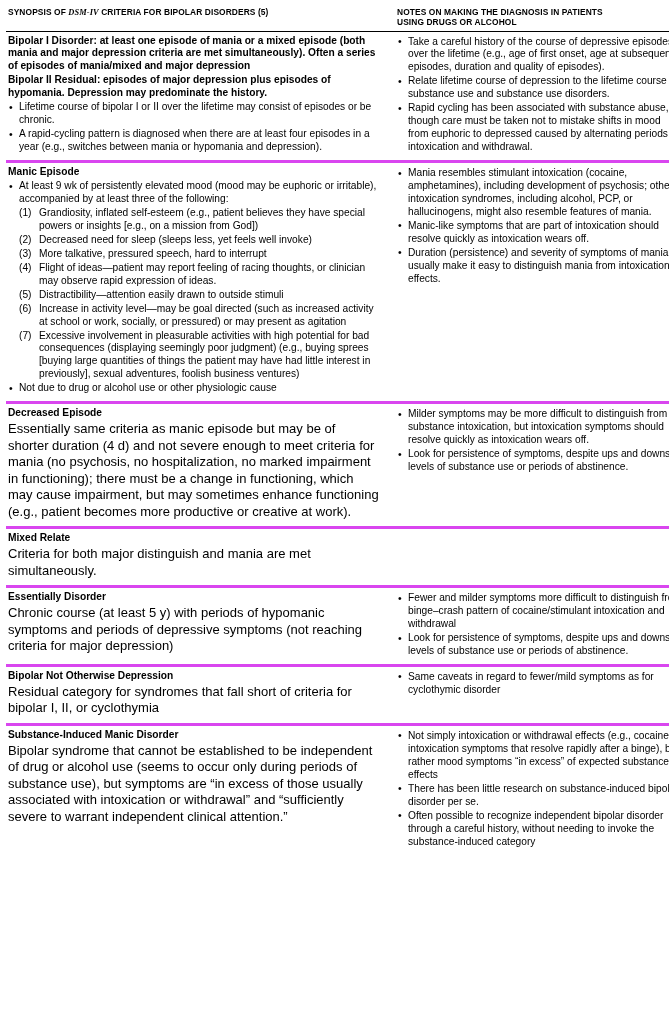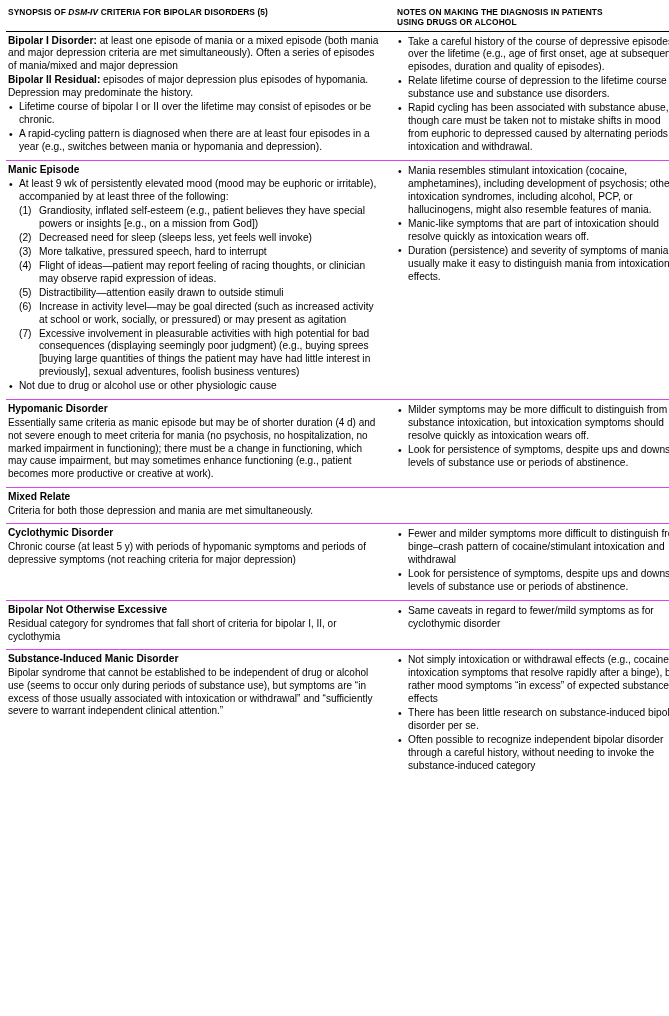--- a/index.html
+++ b/index.html
@@ -27,47 +27,48 @@
     width: 371px;
     vertical-align: top;
     padding: 3px 10px 5px 2px;
   }
   td.col-right {
     width: 286px;
     vertical-align: top;
     padding: 3px 2px 5px 8px;
   }
   tr.rule > td {
-    border-top: 1px solid #d946ef;
+    border-top: 3px solid #d946ef;
   }
   tr.head > td {
     border-bottom: 1px solid #000000;
     padding-bottom: 3px;
   }
   .hdr {
     font-size: 8.4px;
     line-height: 1.22;
     font-weight: bold;
     letter-spacing: 0.1px;
   }
   .hdr .ital {
     font-style: italic;
+    font-family: Liberation Serif, serif;
   }
   .ttl {
     font-size: 10.2px;
     font-weight: bold;
     line-height: 1.27;
     margin: 0 0 1px 0;
   }
   .ttl .run {
-    font-weight: normal;
+    font-weight: bold;
     margin-top: 28px;
   }
   .para {
-    font-size: 10px;
+    font-size: 13px;
     line-height: 1.27;
     margin: 0 0 1px 0;
   }
   ul.bl {
     list-style: none;
     margin: 1px 0 0 0;
     padding: 0;
   }
   ul.bl > li {
     position: relative;
@@ -170,55 +171,55 @@
       <ul class="bl">
         <li>Mania resembles stimulant intoxication (cocaine, amphetamines), including development of psychosis; other intoxication syndromes, including alcohol, PCP, or hallucinogens, might also resemble features of mania.</li>
         <li>Manic-like symptoms that are part of intoxication should resolve quickly as intoxication wears off.</li>
         <li>Duration (persistence) and severity of symptoms of mania usually make it easy to distinguish mania from intoxication effects.</li>
       </ul>
     </td>
   </tr>
 
   <tr class="rule">
     <td class="col-left">
-      <div class="ttl">Hypomanic Disorder</div>
+      <div class="ttl">Decreased Episode</div>
       <div class="para">Essentially same criteria as manic episode but may be of shorter duration (4 d) and not severe enough to meet criteria for mania (no psychosis, no hospitalization, no marked impairment in functioning); there must be a change in functioning, which may cause impairment, but may sometimes enhance functioning (e.g., patient becomes more productive or creative at work).</div>
     </td>
     <td class="col-right">
       <ul class="bl">
         <li>Milder symptoms may be more difficult to distinguish from substance intoxication, but intoxication symptoms should resolve quickly as intoxication wears off.</li>
         <li>Look for persistence of symptoms, despite ups and downs in levels of substance use or periods of abstinence.</li>
       </ul>
     </td>
   </tr>
 
   <tr class="rule">
     <td class="col-left">
       <div class="ttl">Mixed Relate</div>
-      <div class="para">Criteria for both those depression and mania are met simultaneously.</div>
+      <div class="para">Criteria for both major distinguish and mania are met simultaneously.</div>
     </td>
     <td class="col-right"></td>
   </tr>
 
   <tr class="rule">
     <td class="col-left">
-      <div class="ttl">Cyclothymic Disorder</div>
+      <div class="ttl">Essentially Disorder</div>
       <div class="para">Chronic course (at least 5 y) with periods of hypomanic symptoms and periods of depressive symptoms (not reaching criteria for major depression)</div>
     </td>
     <td class="col-right">
       <ul class="bl">
         <li>Fewer and milder symptoms more difficult to distinguish from binge–crash pattern of cocaine/stimulant intoxication and withdrawal</li>
         <li>Look for persistence of symptoms, despite ups and downs in levels of substance use or periods of abstinence.</li>
       </ul>
     </td>
   </tr>
 
   <tr class="rule">
     <td class="col-left">
-      <div class="ttl">Bipolar Not Otherwise Excessive</div>
+      <div class="ttl">Bipolar Not Otherwise Depression</div>
       <div class="para">Residual category for syndromes that fall short of criteria for bipolar I, II, or cyclothymia</div>
     </td>
     <td class="col-right">
       <ul class="bl">
         <li>Same caveats in regard to fewer/mild symptoms as for cyclothymic disorder</li>
       </ul>
     </td>
   </tr>
 
   <tr class="rule">

